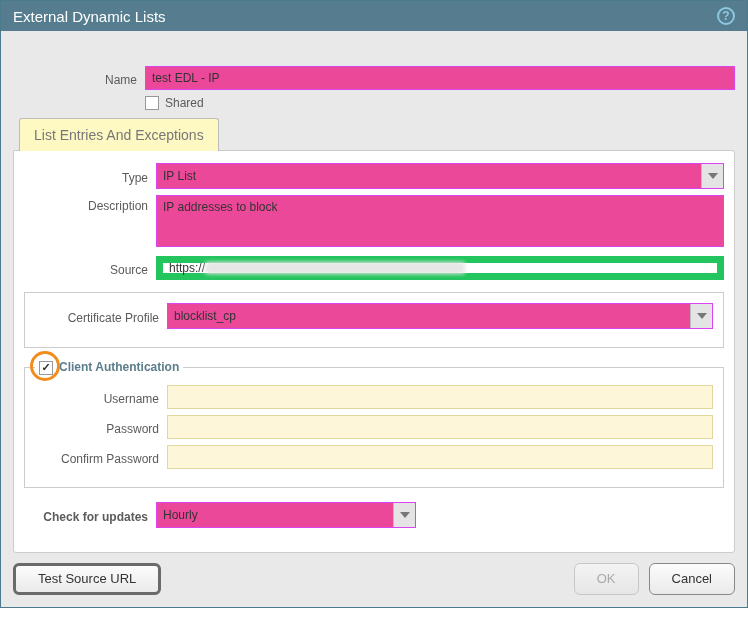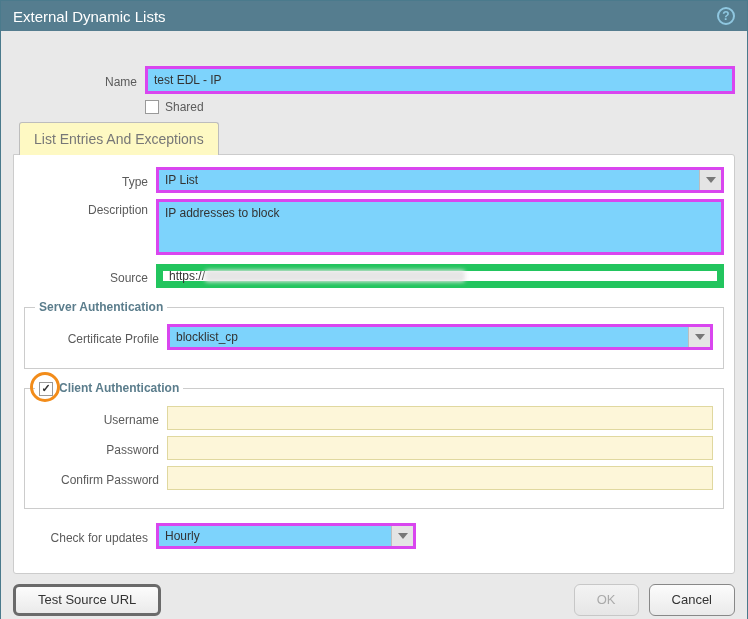--- a/index.html
+++ b/index.html
@@ -51,22 +51,22 @@
     text-align: right;
     padding-right: 8px;
     color: #5b5b5b;
     padding-top: 4px;
   }
   .field-col {
     flex: 1;
   }
   input[type=text], textarea, .select {
     width: 100%;
-    border: 3px solid #d946ef;
-    background: #7dd3fc;
+    border: 1px solid #d946ef;
+    background: #ec4899;
     font-family: inherit;
     font-size: 12px;
     padding: 4px 6px;
     color: #333;
   }
   textarea { resize: none; }
   .select {
     display: flex;
     align-items: center;
     padding: 0;
@@ -257,21 +257,20 @@
         <div class="label-col">Source</div>
         <div class="field-col">
           <div style="border:7px solid #22c55e;background:#fff;height:24px;display:flex;align-items:center;padding:0 6px;">
             <span>https://</span>
             <span class="blur-text"></span>
           </div>
         </div>
       </div>
 
       <fieldset class="group">
-        <legend>Server Authentication</legend>
         <div class="form-row">
           <div class="label-col" style="width:132px;">Certificate Profile</div>
           <div class="field-col">
             <div class="select">
               <span class="sel-text">blocklist_cp</span>
               <span class="sel-btn">
                   <span class="chev-down"></span>
                 </span>
             </div>
           </div>
@@ -301,21 +300,21 @@
         </div>
         <div class="form-row">
           <div class="label-col" style="width:132px;">Confirm Password</div>
           <div class="field-col">
             <input type="text" class="cred-input" value="" style="">
           </div>
         </div>
       </fieldset>
 
       <div class="form-row" style="margin-top:14px;">
-        <div class="label-col" style="width:132px;">Check for updates</div>
+        <div class="label-col" style="width:132px;font-weight:bold;">Check for updates</div>
         <div class="field-col">
           <div class="select half-select">
             <span class="sel-text">Hourly</span>
             <span class="sel-btn">
                 <span class="chev-down"></span>
               </span>
           </div>
         </div>
       </div>
 

